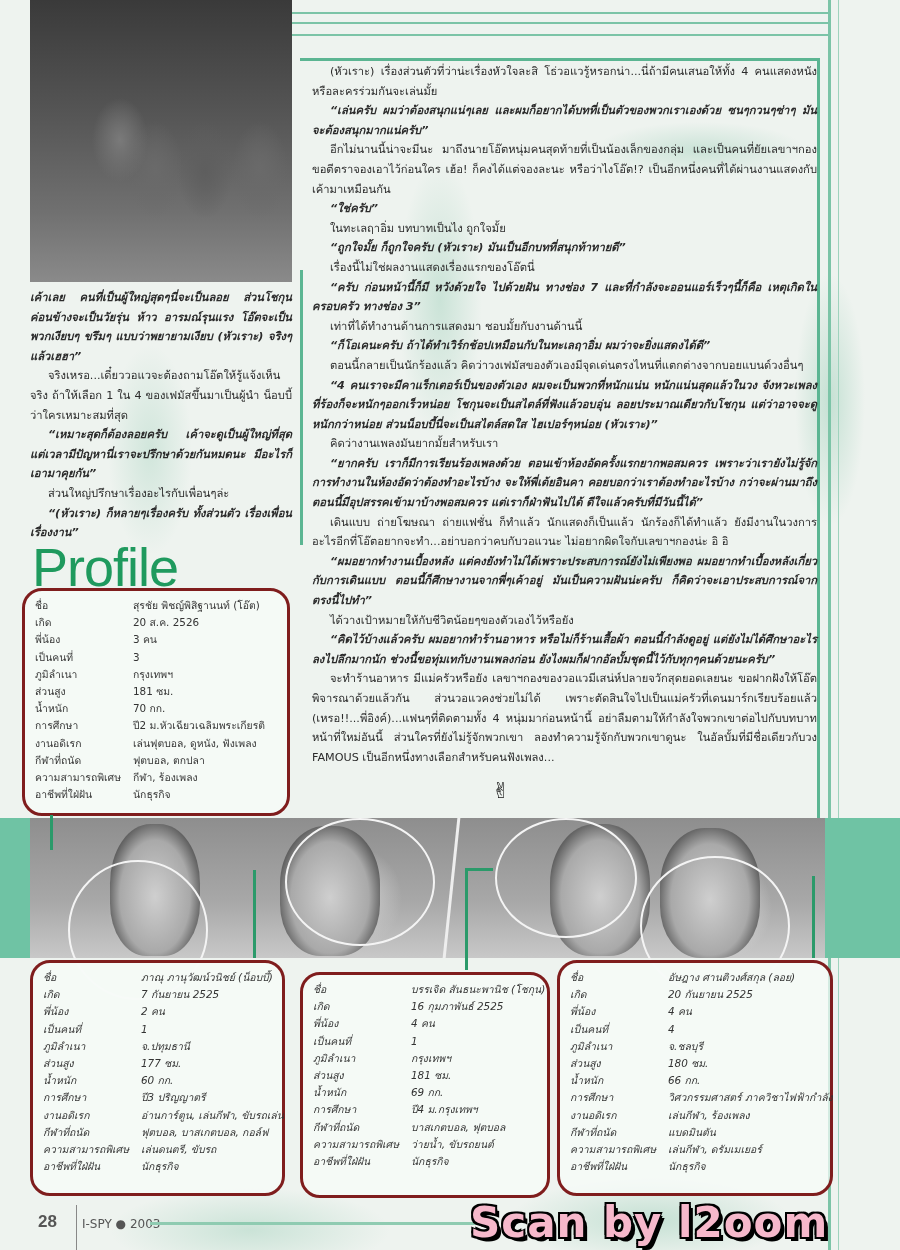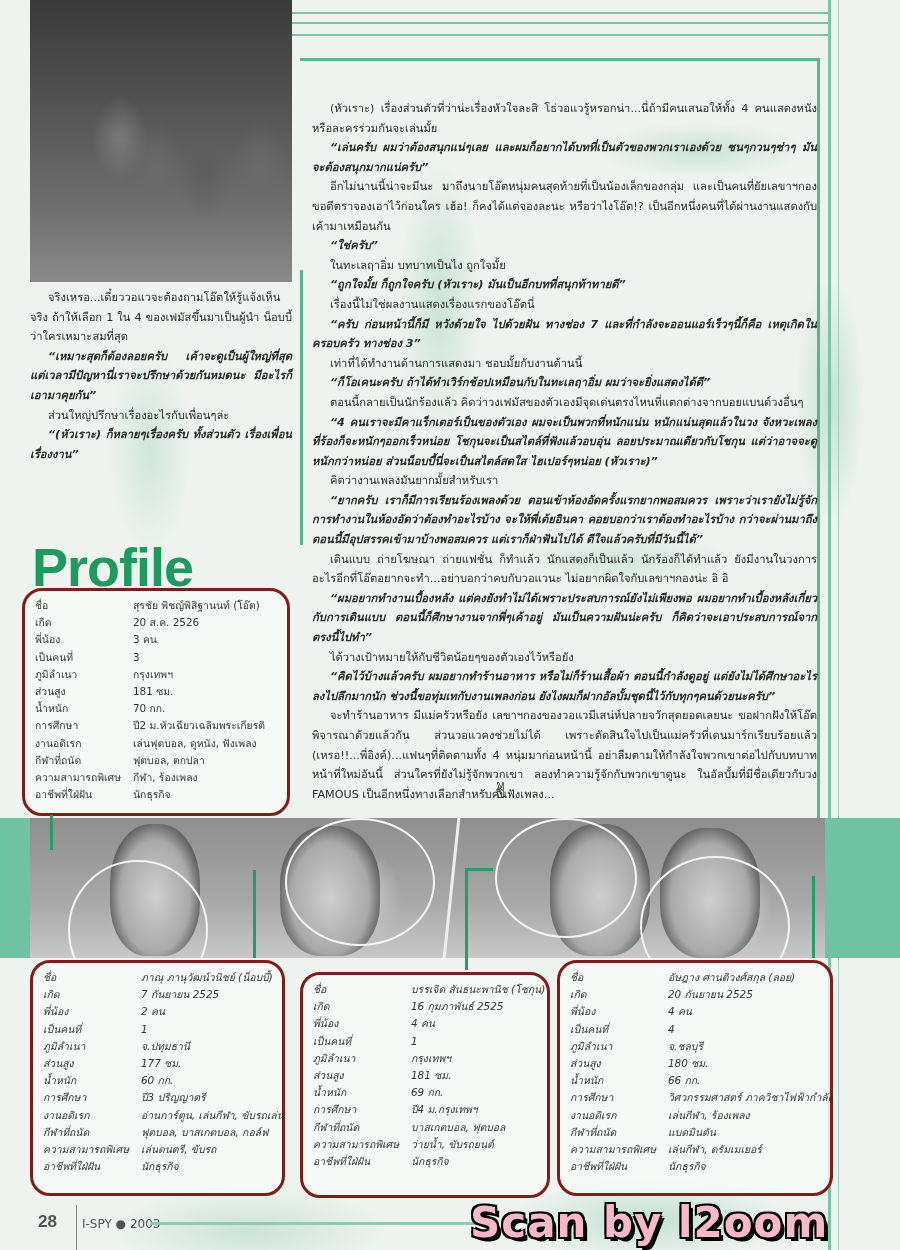--- a/index.html
+++ b/index.html
@@ -46,26 +46,26 @@
   .right-rule2 { position:absolute; left:838px; top:0; width:1px; height:1250px; background:#9fd3bd; }
 
   .text {
     font-size: 11.2px; line-height: 19.6px; color:#2b2b2b;
     text-align: justify;
   }
   .text p { text-indent: 1.6em; }
   .text p.q { font-style: italic; font-weight: bold; }
   .text p.cont { text-indent: 0; }
 
-  .col-right { position:absolute; left:312px; top:62px; width:505px;margin-top:37px; }
+  .col-right { position:absolute; left:312px; top:62px; width:505px; }
   .col-left  { position:absolute; left:30px; top:288px; width:262px; }
 
   .profile-title {
     position:absolute; left:32px; top:540px;
-    font-family:"Liberation Sans", sans-serif; font-weight:bold;
+    font-family:"Liberation Sans", sans-serif; font-weight:normal;
     font-size:54px; letter-spacing:-1px; color:#1f9a5e; line-height:54px;
   }
   .profile-card {
     position:absolute; border:3px solid #7f1d1d; border-radius:20px;
     background:rgba(248,252,249,.7);
     font-size:10.4px; color:#333; padding:6px 10px;
   }
   .profile-card .row { display:flex; height:17.2px; align-items:center; }
   .profile-card .k { width:98px; flex:none; }
   .profile-card .v { flex:1; white-space:nowrap; }
@@ -134,20 +134,21 @@
     <p class="q">“4 คนเราจะมีคาแร็กเตอร์เป็นของตัวเอง ผมจะเป็นพวกที่หนักแน่น หนักแน่นสุดแล้วในวง จังหวะเพลงที่ร้องก็จะหนักๆออกเร็วหน่อย โชกุนจะเป็นสไตล์ที่ฟังแล้วอบอุ่น ลอยประมาณเดียวกับโชกุน แต่ว่าอาจจะดูหนักกว่าหน่อย ส่วนน็อบบี้นี่จะเป็นสไตล์สดใส ไฮเปอร์ๆหน่อย (หัวเราะ)”</p>
     <p class="">คิดว่างานเพลงมันยากมั้ยสำหรับเรา</p>
     <p class="q">“ยากครับ เราก็มีการเรียนร้องเพลงด้วย ตอนเข้าห้องอัดครั้งแรกยากพอสมควร เพราะว่าเรายังไม่รู้จักการทำงานในห้องอัดว่าต้องทำอะไรบ้าง จะให้พี่เต้ยอินคา คอยบอกว่าเราต้องทำอะไรบ้าง กว่าจะผ่านมาถึงตอนนี้มีอุปสรรคเข้ามาบ้างพอสมควร แต่เราก็ฝ่าฟันไปได้ ดีใจแล้วครับที่มีวันนี้ได้”</p>
     <p class="">เดินแบบ ถ่ายโฆษณา ถ่ายแฟชั่น ก็ทำแล้ว นักแสดงก็เป็นแล้ว นักร้องก็ได้ทำแล้ว ยังมีงานในวงการอะไรอีกที่โอ๊ตอยากจะทำ...อย่าบอกว่าคบกับวอแวนะ ไม่อยากผิดใจกับเลขาฯกองน่ะ อิ อิ</p>
     <p class="q">“ผมอยากทำงานเบื้องหลัง แต่คงยังทำไม่ได้เพราะประสบการณ์ยังไม่เพียงพอ ผมอยากทำเบื้องหลังเกี่ยวกับการเดินแบบ ตอนนี้ก็ศึกษางานจากพี่ๆเค้าอยู่ มันเป็นความฝันน่ะครับ ก็คิดว่าจะเอาประสบการณ์จากตรงนี้ไปทำ”</p>
     <p class="">ได้วางเป้าหมายให้กับชีวิตน้อยๆของตัวเองไว้หรือยัง</p>
     <p class="q">“คิดไว้บ้างแล้วครับ ผมอยากทำร้านอาหาร หรือไม่ก็ร้านเสื้อผ้า ตอนนี้กำลังดูอยู่ แต่ยังไม่ได้ศึกษาอะไรลงไปลึกมากนัก ช่วงนี้ขอทุ่มเทกับงานเพลงก่อน ยังไงผมก็ฝากอัลบั้มชุดนี้ไว้กับทุกๆคนด้วยนะครับ”</p>
     <p class="">จะทำร้านอาหาร มีแม่ครัวหรือยัง เลขาฯกองของวอแวมีเสน่ห์ปลายจวักสุดยอดเลยนะ ขอฝากฝังให้โอ๊ตพิจารณาด้วยแล้วกัน ส่วนวอแวคงช่วยไม่ได้ เพราะตัดสินใจไปเป็นแม่ครัวที่เดนมาร์กเรียบร้อยแล้ว (เหรอ!!...พี่อิงค์)...แฟนๆที่ติดตามทั้ง 4 หนุ่มมาก่อนหน้านี้ อย่าลืมตามให้กำลังใจพวกเขาต่อไปกับบทบาทหน้าที่ใหม่อันนี้ ส่วนใครที่ยังไม่รู้จักพวกเขา ลองทำความรู้จักกับพวกเขาดูนะ ในอัลบั้มที่มีชื่อเดียวกับวง FAMOUS เป็นอีกหนึ่งทางเลือกสำหรับคนฟังเพลง...</p>
   </div>
 <div class="col-left text" id="col-left">
+    <p class="q cont">เค้าเลย คนที่เป็นผู้ใหญ่สุดๆนี่จะเป็นลอย ส่วนโชกุนค่อนข้างจะเป็นวัยรุ่น ห้าว อารมณ์รุนแรง โอ๊ตจะเป็นพวกเงียบๆ ขรึมๆ แบบว่าพยายามเงียบ (หัวเราะ) จริงๆแล้วเฮฮา”</p>
     <p class="">จริงเหรอ...เดี๋ยววอแวจะต้องถามโอ๊ตให้รู้แจ้งเห็นจริง ถ้าให้เลือก 1 ใน 4 ของเฟมัสขึ้นมาเป็นผู้นำ น็อบบี้ว่าใครเหมาะสมที่สุด</p>
     <p class="q">“เหมาะสุดก็ต้องลอยครับ เค้าจะดูเป็นผู้ใหญ่ที่สุด แต่เวลามีปัญหานี่เราจะปรึกษาด้วยกันหมดนะ มีอะไรก็เอามาคุยกัน”</p>
     <p class="">ส่วนใหญ่ปรึกษาเรื่องอะไรกับเพื่อนๆล่ะ</p>
     <p class="q">“(หัวเราะ) ก็หลายๆเรื่องครับ ทั้งส่วนตัว เรื่องเพื่อน เรื่องงาน”</p>
   </div>
 
 <div class="hand-icon">✌</div>
 
 <div class="profile-title">Profile</div>
 

